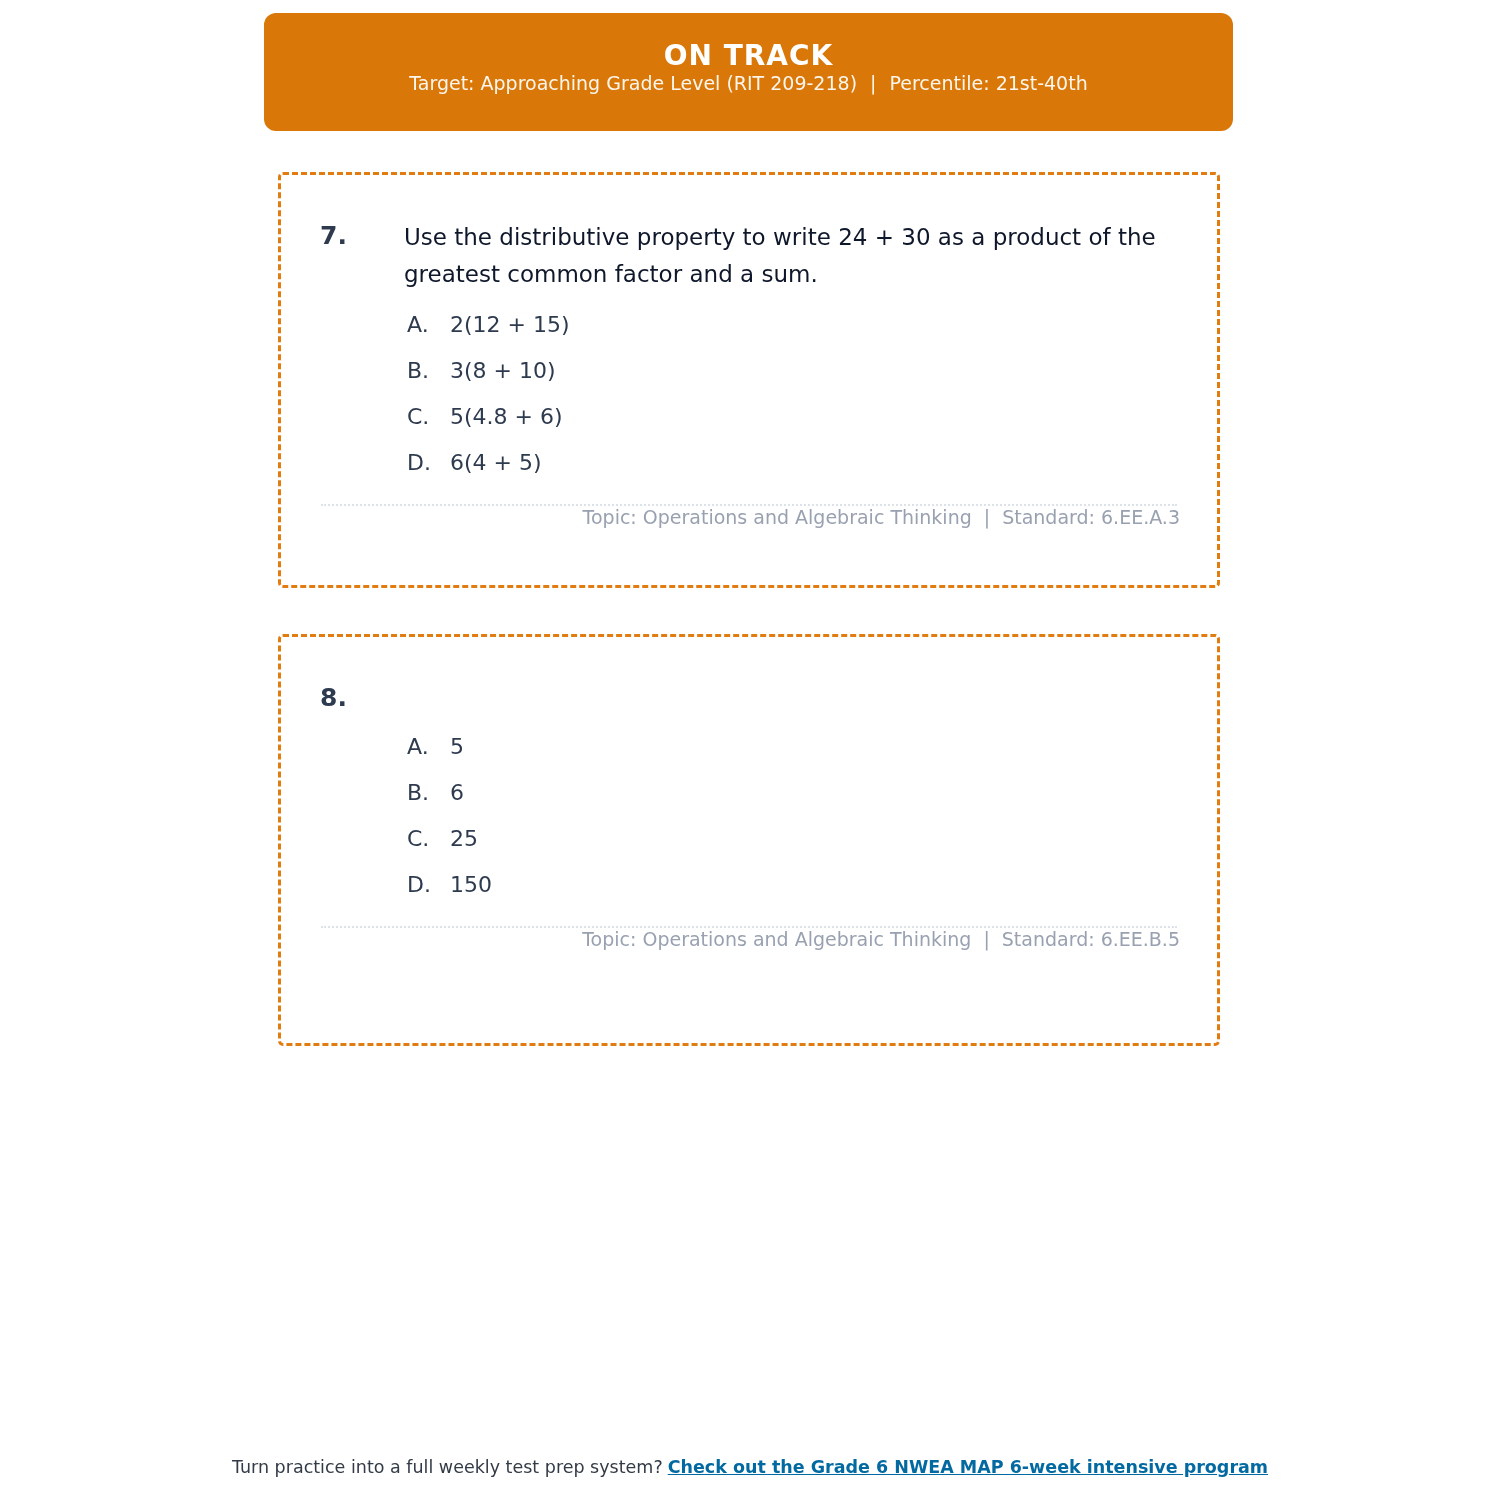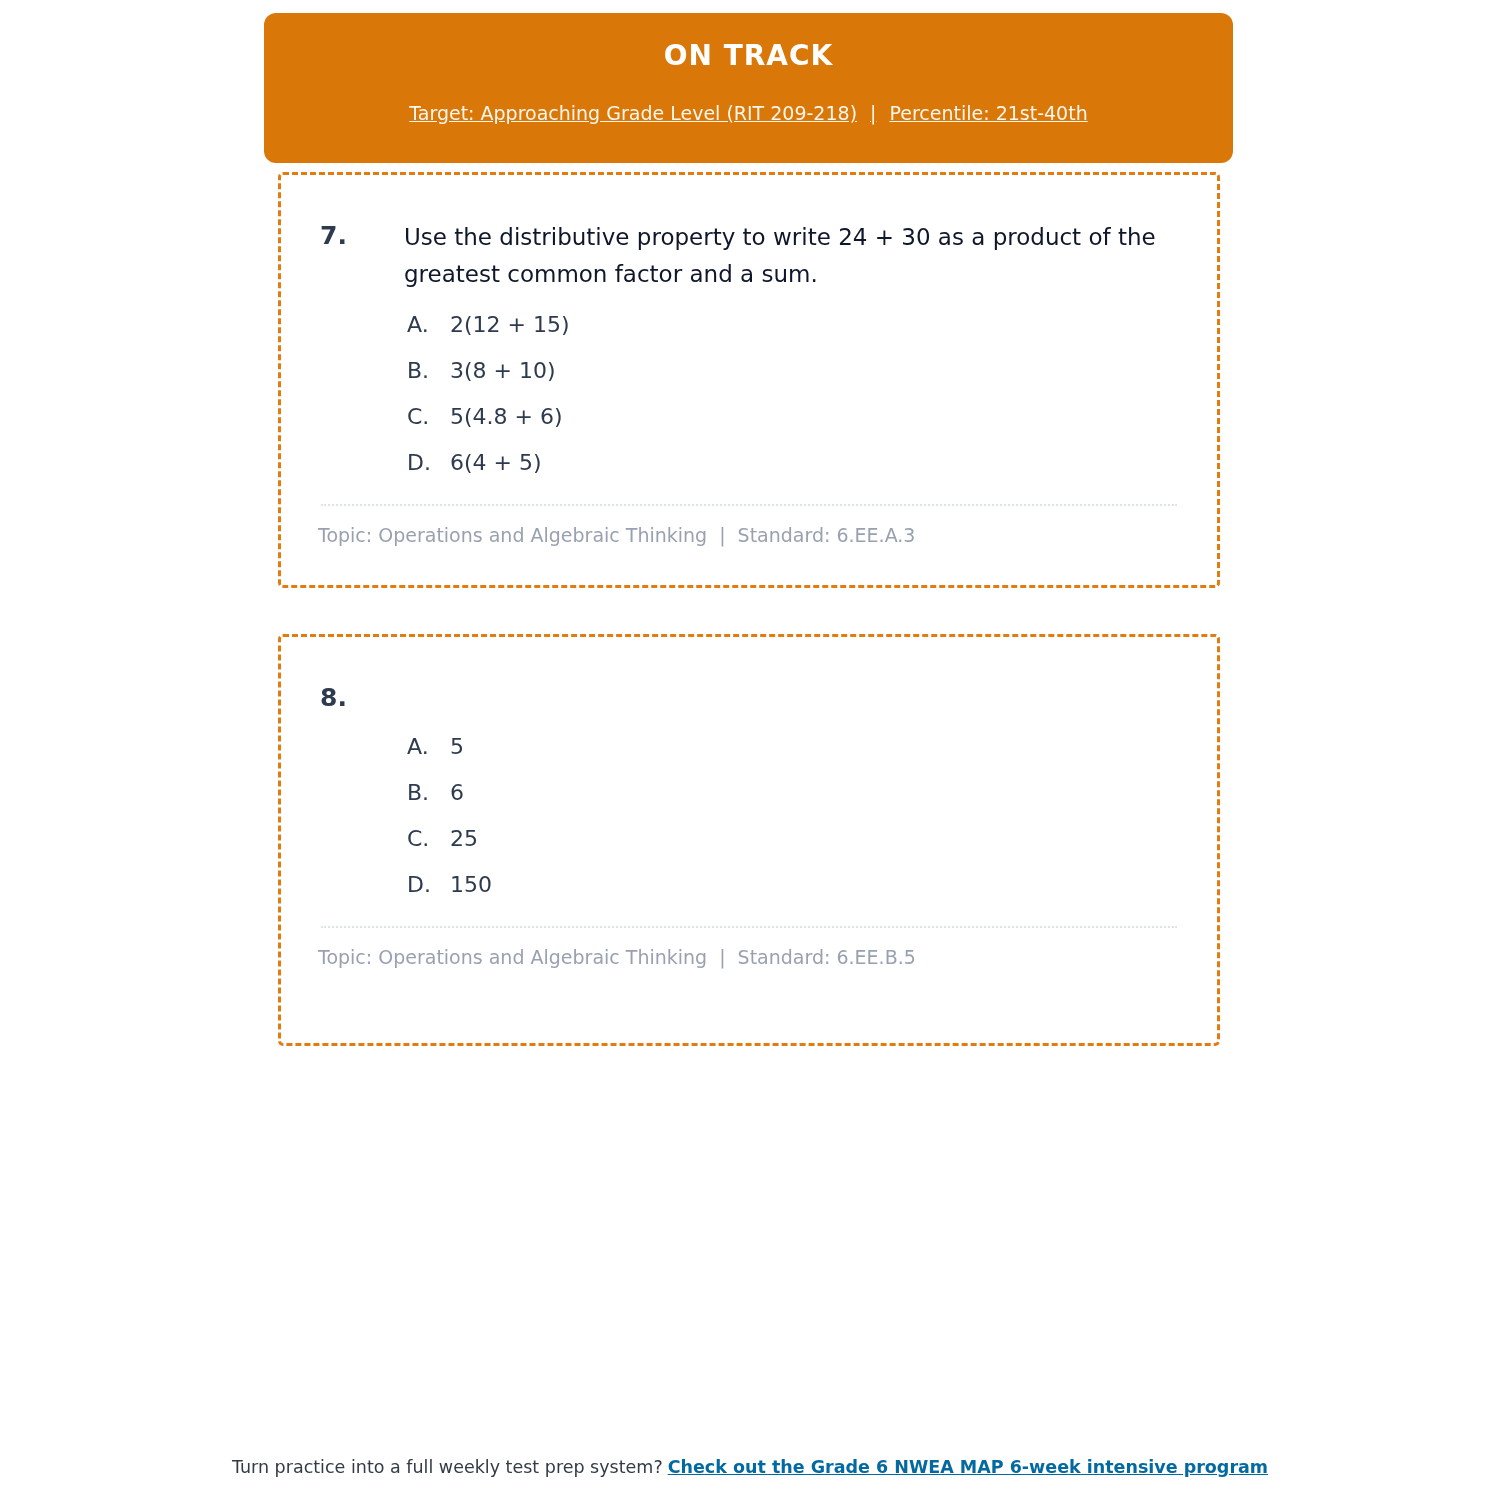--- a/index.html
+++ b/index.html
@@ -7,37 +7,36 @@
   body {
     width: 1500px; height: 1500px;
     font-family: "DejaVu Sans", "Liberation Sans", sans-serif;
     position: relative;
   }
   .page { position: absolute; inset: 0; background: #ffffff; }
 
   
   .banner {
     position: absolute; left: 264px; top: 13px;
-    width: 969px; height: 150px;
+    width: 969px; height: 118px;
     background: #D97708;
     border-radius: 12px;
     color: #ffffff;
     text-align: center;
   }
   .banner-title {
     padding-top: 26px;
     font-size: 28px;
     font-weight: bold;
     letter-spacing: 1px;
   }
   .banner-sub {
-    margin-top: 30px;
+    margin-top: 0;
     font-size: 19px;
     color: #FDF6EC;
-    text-decoration: underline;
   }
   .banner-sub .sep { margin: 0 13px; }
 
   
   .card {
     position: absolute; left: 278px;
     width: 942px;
     border: 3px dashed #E07C10;
     border-radius: 5px;
     background: #ffffff;
@@ -72,22 +71,21 @@
     margin-bottom: 23px;
     line-height: 23px;
   }
   .opt-letter { width: 43px; flex: 0 0 43px; }
 
   .divider {
     border-top: 2px dotted #DDE1E8;
     margin: 30px 3px 0 3px;
   }
   .topic-line {
-    margin-top: 18px;
-    text-align: left;
+    text-align: right;
     font-size: 19px;
     color: #99A1B0;
   }
   .topic-line .sep { margin: 0 12px; }
 
   
   .footer {
     position: absolute; left: 0; top: 1457px;
     width: 100%;
     text-align: center;

